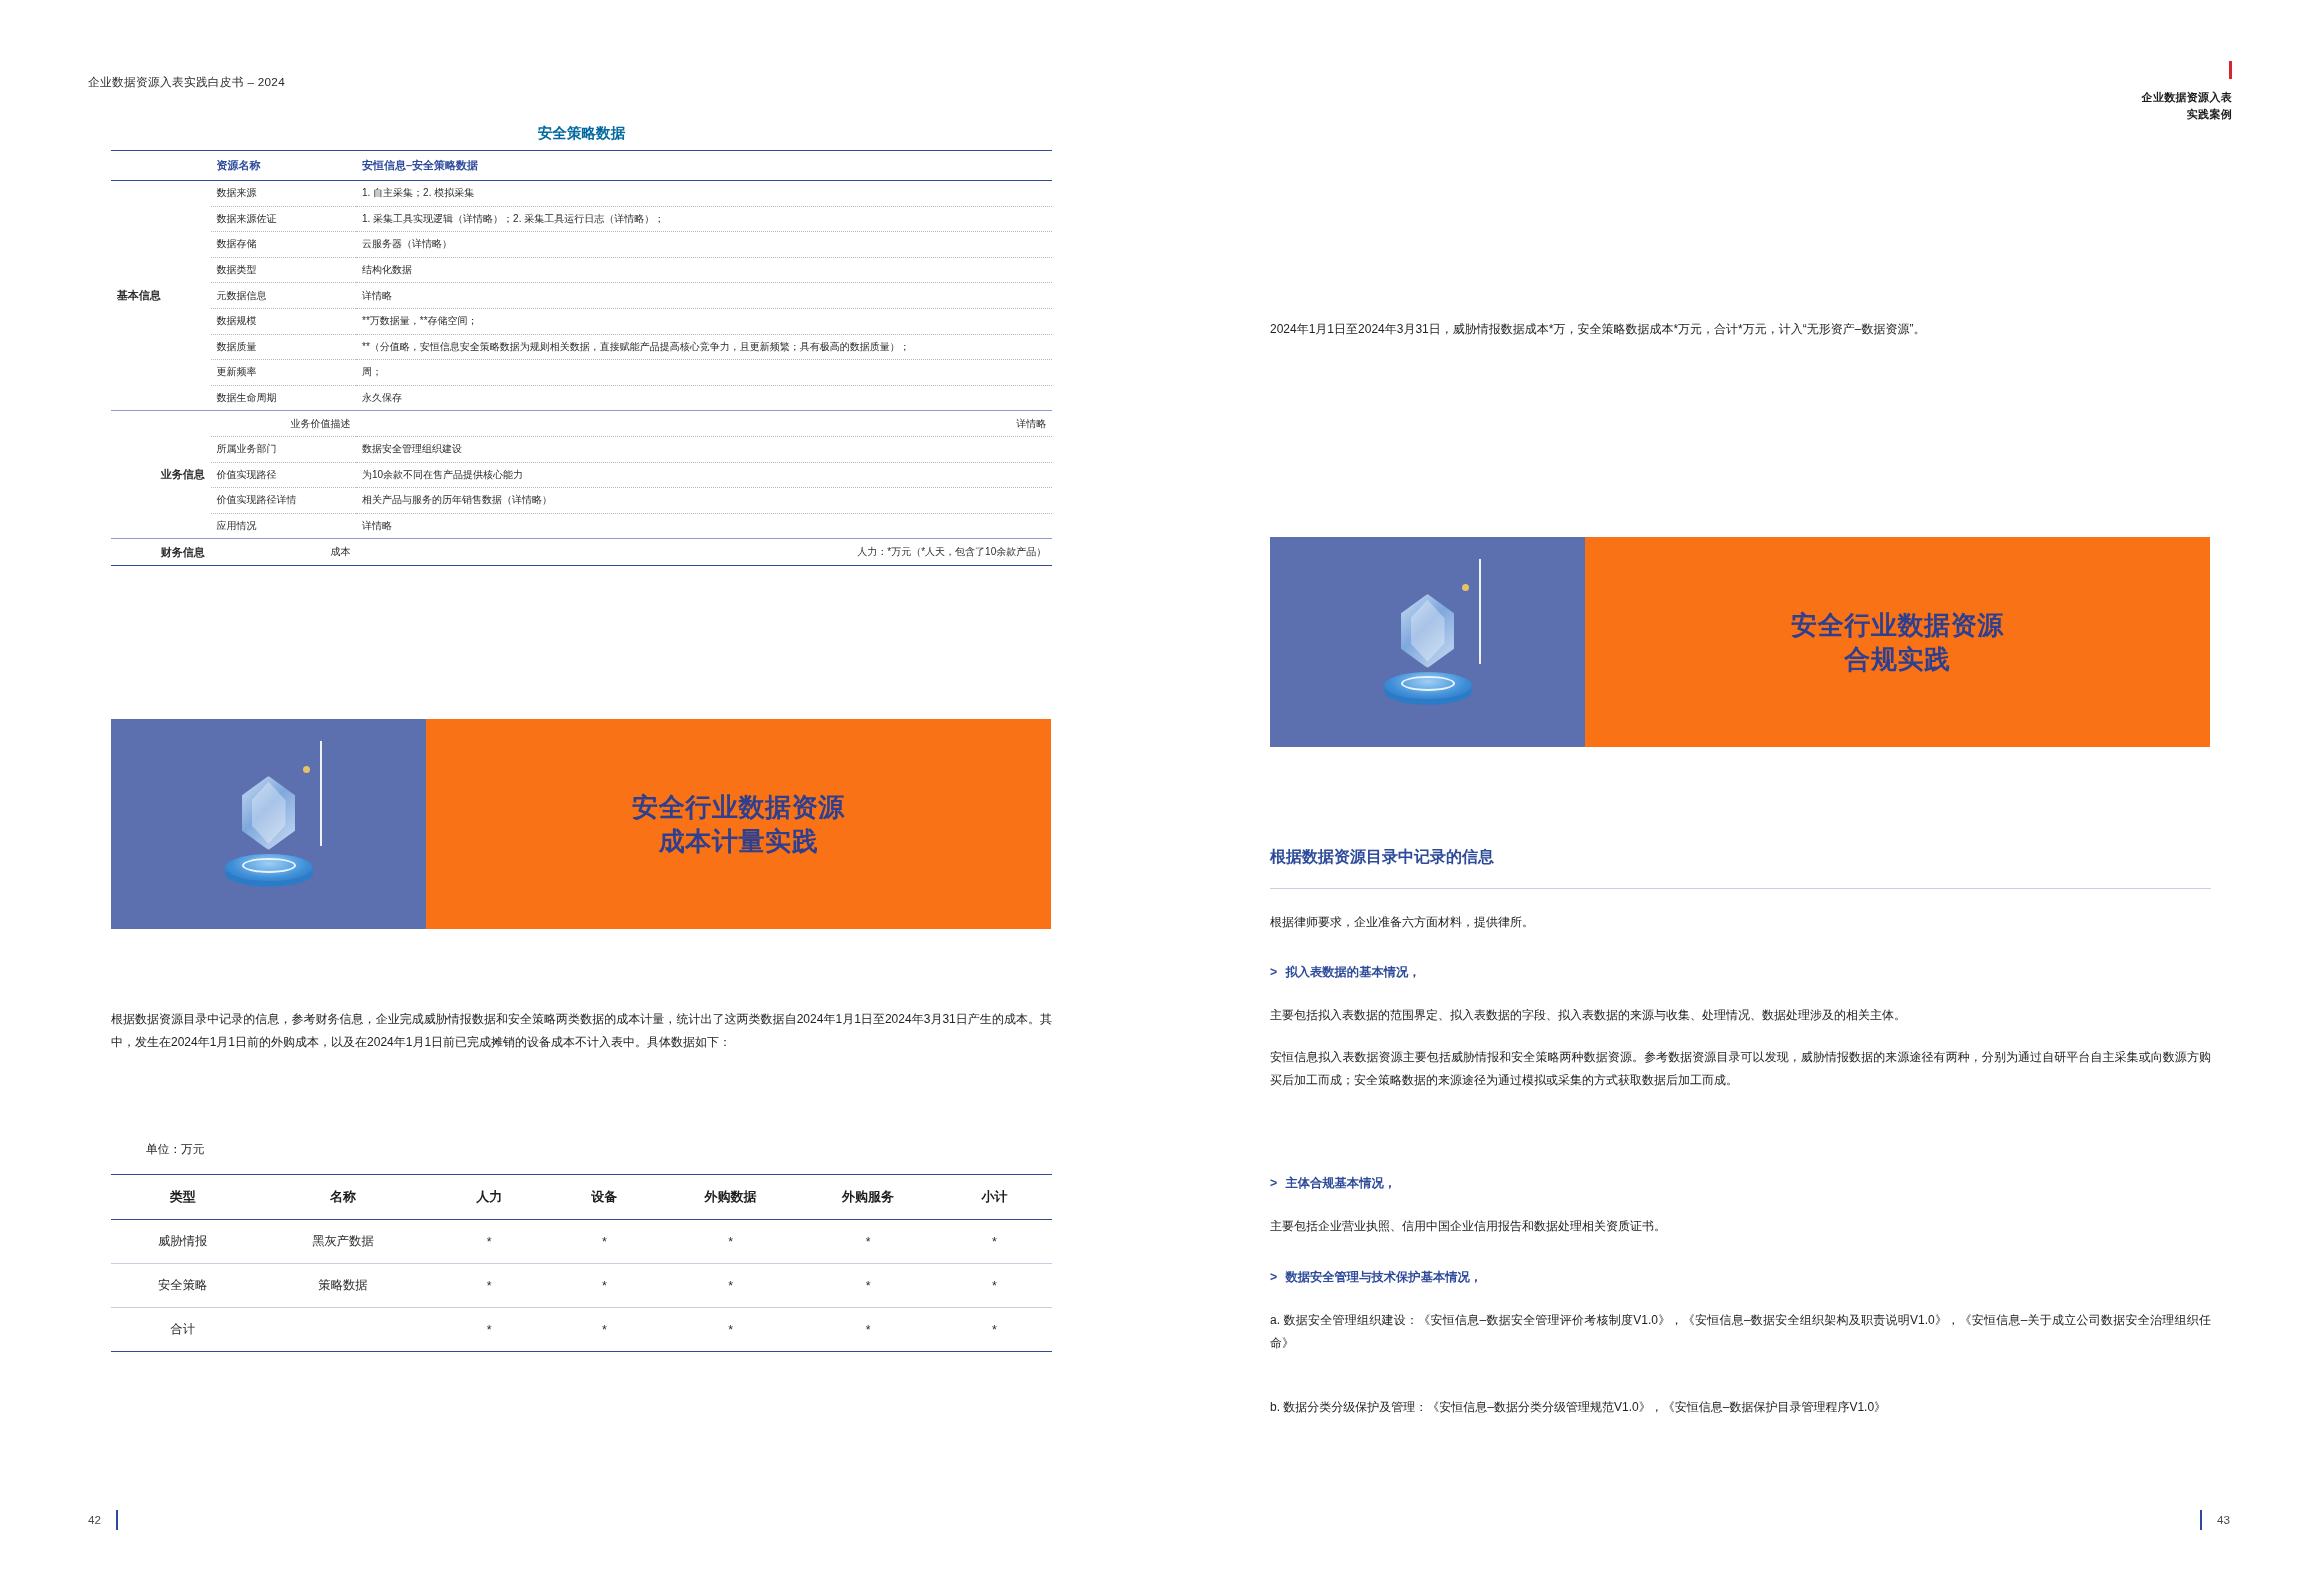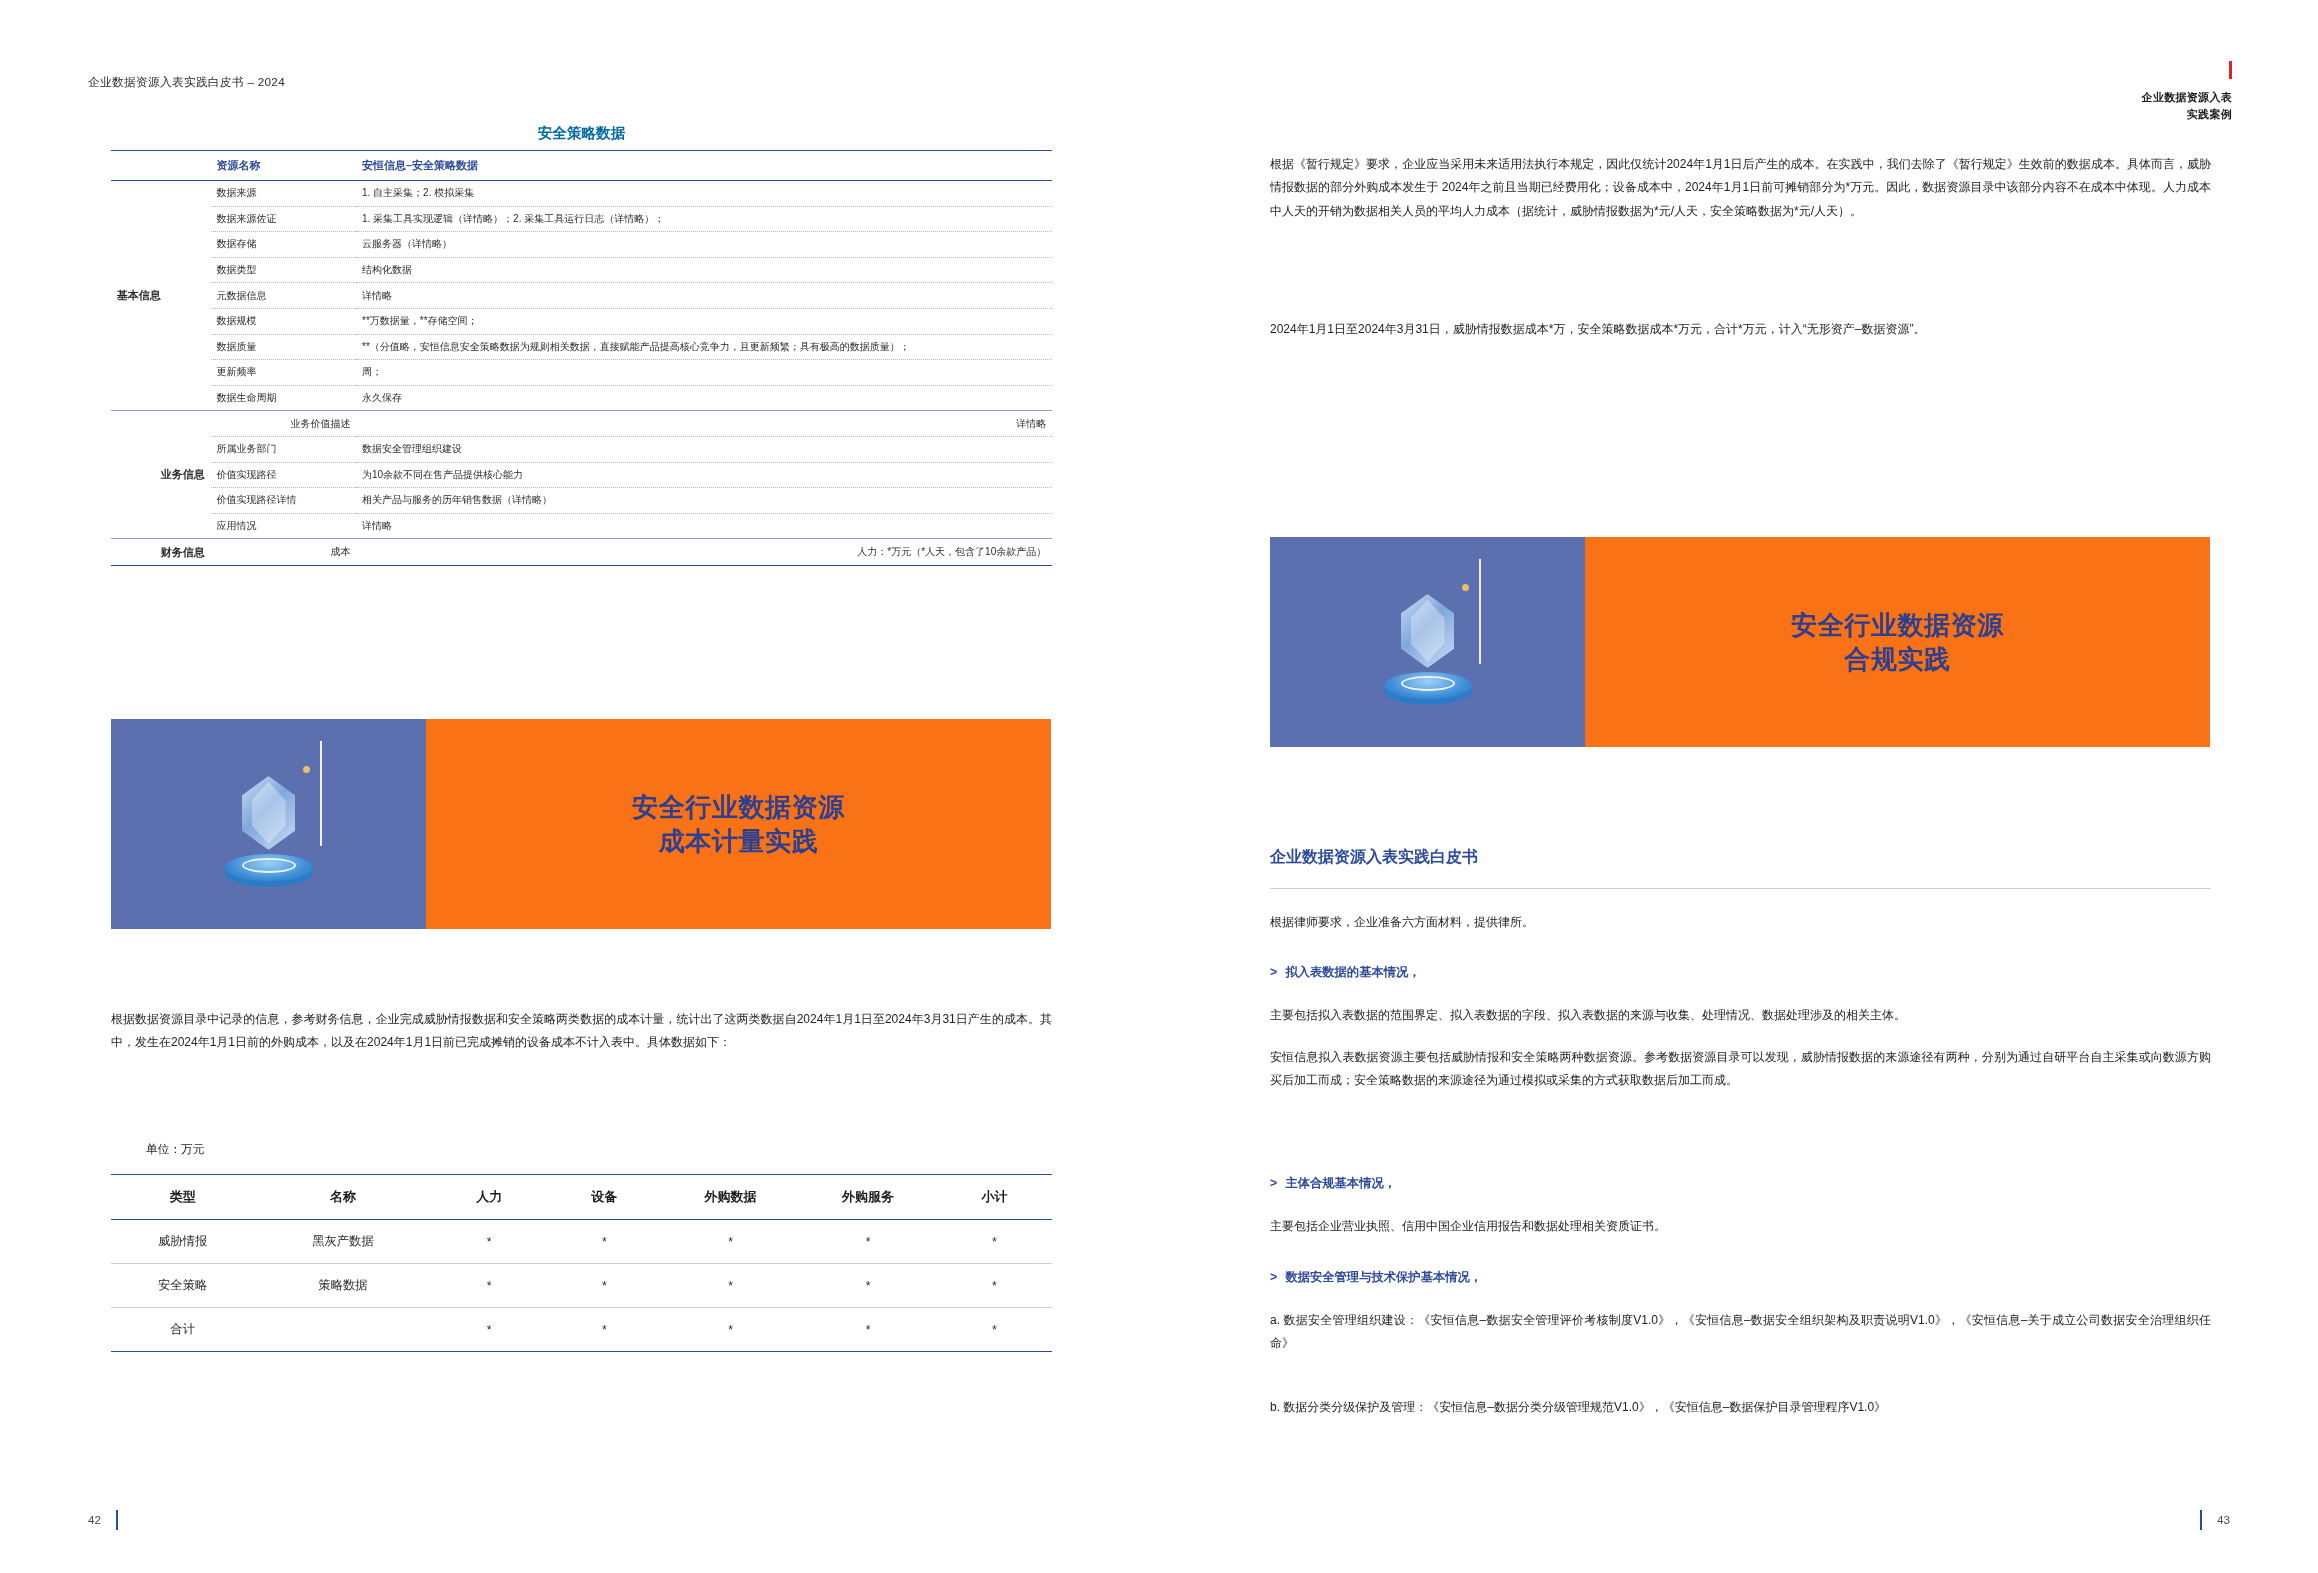--- a/index.html
+++ b/index.html
@@ -231,21 +231,20 @@
   </div>
 
   <div class="leaf right">
 
     <div class="head-rule"></div>
     <div class="run-head right-head">
       <div>企业数据资源入表</div>
       <div>实践案例</div>
     </div>
 
-    <div class="ptext" style="left:111px;top:153px;width:941px;">根据《暂行规定》要求，企业应当采用未来适用法执行本规定，因此仅统计2024年1月1日后产生的成本。在实践中，我们去除了《暂行规定》生效前的数据成本。具体而言，威胁情报数据的部分外购成本发生于 2024年之前且当期已经费用化；设备成本中，2024年1月1日前可摊销部分为*万元。因此，数据资源目录中该部分内容不在成本中体现。人力成本中人天的开销为数据相关人员的平均人力成本（据统计，威胁情报数据为*元/人天，安全策略数据为*元/人天）。</div>
     <div class="ptext" style="left:111px;top:318px;width:941px;">2024年1月1日至2024年3月31日，威胁情报数据成本*万，安全策略数据成本*万元，合计*万元，计入“无形资产–数据资源”。</div>
 
     <div class="banner" style="left:111px;top:537px;width:941px;height:210px;">
       <div class="art" style="width:315px;height:210px;">
         <div class="gem">
           <div class="pole" style="left:calc(50% + 51px);top:-35px;height:105px;"></div>
           <div class="dot" style="left:calc(50% + 34px);top:-10.5px;"></div>
           <div class="body"></div>
           <div class="facet"></div>
           <div class="stand">
@@ -254,21 +253,21 @@
         </div>
       </div>
       <div class="txt" style="width:625px;height:210px;">
         <span>
           <span>安全行业数据资源</span><br>
           <span>合规实践</span>
         </span>
       </div>
     </div>
 
-    <div class="sec-title" style="left:111px;top:847px;">企业数据资源入表实践白皮书</div>
+    <div class="sec-title" style="left:111px;top:847px;">根据数据资源目录中记录的信息</div>
     <div class="rule-thin" style="left:111px;top:888px;width:941px;"></div>
 
     <div class="ptext" style="left:111px;top:911px;width:941px;">根据律师要求，企业准备六方面材料，提供律所。</div>
 
     <div class="bullet" style="left:111px;top:964px;">
       <span class="gt">&gt;</span><span>拟入表数据的基本情况，</span>
     </div>
 
     <div class="ptext" style="left:111px;top:1004px;width:941px;">主要包括拟入表数据的范围界定、拟入表数据的字段、拟入表数据的来源与收集、处理情况、数据处理涉及的相关主体。</div>
     <div class="ptext" style="left:111px;top:1046px;width:941px;">安恒信息拟入表数据资源主要包括威胁情报和安全策略两种数据资源。参考数据资源目录可以发现，威胁情报数据的来源途径有两种，分别为通过自研平台自主采集或向数源方购买后加工而成；安全策略数据的来源途径为通过模拟或采集的方式获取数据后加工而成。</div>

